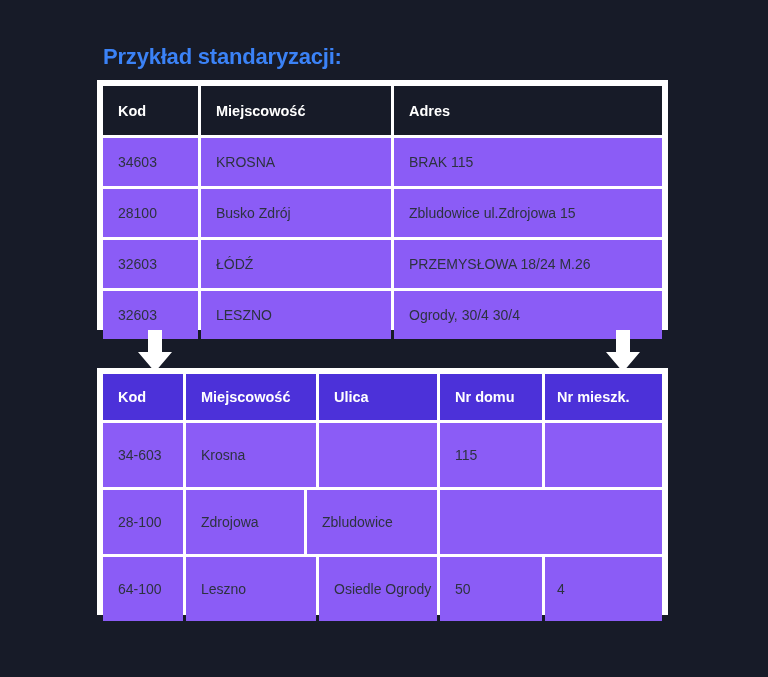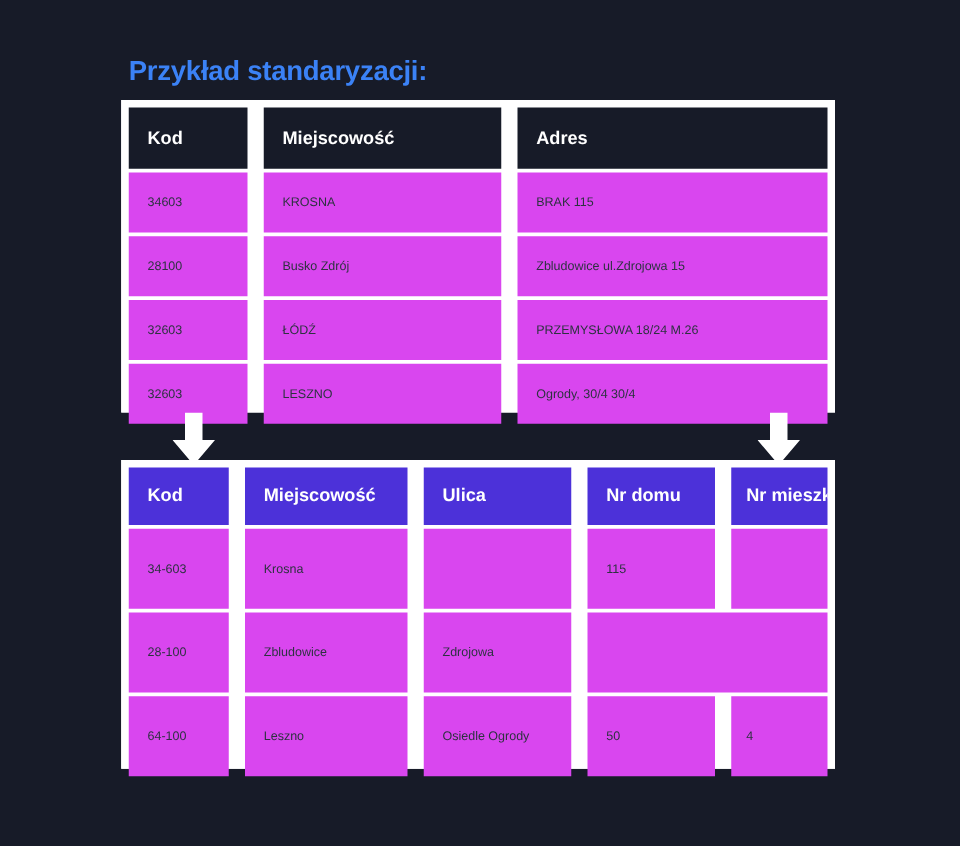--- a/index.html
+++ b/index.html
@@ -29,35 +29,35 @@
   .tbl {
     position: absolute;
     box-sizing: border-box;
     border: 3px solid #ffffff;
     background: #ffffff;
     padding: 3px;
   }
 
   .tbl-row {
     display: flex;
-    gap: 13px;
+    gap: 3px;
     align-items: flex-end;
   }
   .tbl-row + .tbl-row {
     margin-top: 3px;
   }
 
   .cell {
     box-sizing: border-box;
     display: flex;
     align-items: center;
-    font-size: 10px;
+    font-size: 14px;
     color: #2d3240;
     padding: 0 15px;
-    background: #d946ef;
+    background: #8b5cf6;
     overflow: hidden;
     white-space: nowrap;
   }
 
   
   #table-source {
     left: 97px;
     top: 80px;
     width: 571px;
     height: 250px;
@@ -168,22 +168,22 @@
   <div class="tbl-row body-row">
     <div class="cell c0">34-603</div>
     <div class="cell c1">Krosna</div>
     <div class="cell c2"></div>
     <div class="cell c3">115</div>
     <div class="cell c4"></div>
   </div>
 
   <div class="tbl-row body-row">
     <div class="cell c0">28-100</div>
+    <div class="cell c2">Zdrojowa</div>
     <div class="cell c1">Zbludowice</div>
-    <div class="cell c2">Zdrojowa</div>
     <div class="cell c4"></div>
   </div>
 
 
   <div class="tbl-row body-row">
     <div class="cell c0">64-100</div>
     <div class="cell c1">Leszno</div>
     <div class="cell c2">Osiedle Ogrody</div>
     <div class="cell c3">50</div>
     <div class="cell c4">4</div>

